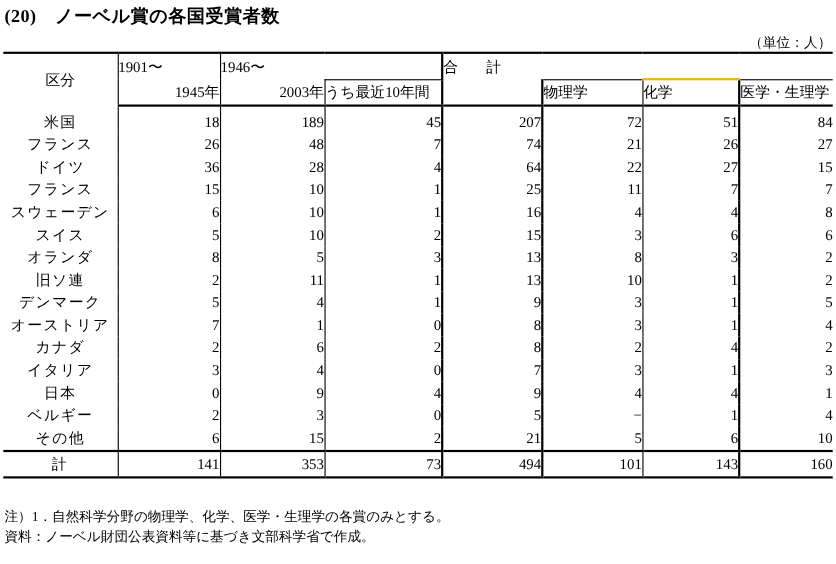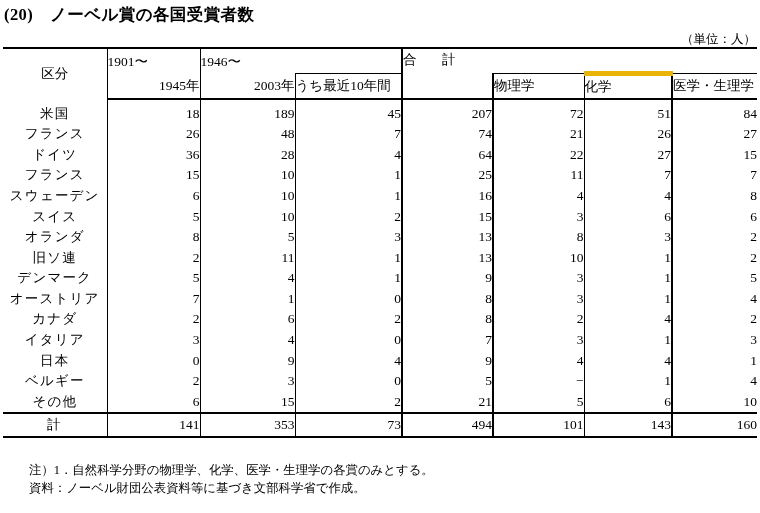--- a/index.html
+++ b/index.html
@@ -104,21 +104,20 @@
     text-align: left;
     font-size: 13.5px;
   }
   .h-sum {
     text-align: left;
     padding-left: 14px;
     vertical-align: top;
     padding-top: 3px;
     font-size: 13.5px;
     letter-spacing: 6px;
-    font-family: Liberation Mono, monospace;
   }
 
   
   tr.data-row td { height: 20.6px; }
   td.country {
     text-align: center;
     font-size: 13.5px;
     padding-right: 14px;
     letter-spacing: 1.2px;
   }
@@ -139,21 +138,21 @@
   .spacer-row td { height: 3px; }
 
   
   .notes {
     position: absolute;
     left: 4px;
     top: 462px;
     font-size: 12.4px;
     line-height: 1.42;
   }
-  .notes div { white-space: nowrap; margin-left: 25px; }
+  .notes div { white-space: nowrap; }
   .note-indent { padding-left: 21px; }
 </style>
 </head>
 <body>
 
 <div class="page">
 
   <div class="title">(20)　ノーベル賞の各国受賞者数</div>
 
   <div class="unit-note">（単位：人）</div>
@@ -179,21 +178,21 @@
           <td class="h-sum bt-thick bl-thick" colspan="2">合　計</td>
           <td class="bt-thick"></td>
           <td class="bt-thick"></td>
         </tr>
         <tr class="hdr-row">
           <td class="h-bot bl-thin bb-thick">1945年</td>
           <td class="h-bot bl-thin bb-thick">2003年</td>
           <td class="h-center bl-thin bb-thick" style="border-top:1px solid #000;">うち最近10年間</td>
           <td class="bb-thick bl-thick"></td>
           <td class="h-center bb-thick bl-thick" style="border-top:1px solid #000;">物理学</td>
-          <td class="h-center bb-thick bl-thin" style="border-top:5px solid #eab308;margin-top:20px;">化学</td>
+          <td class="h-center bb-thick bl-thin" style="border-top:2px solid #eab308;margin-top:20px;">化学</td>
           <td class="h-center bb-thick bl-thick" style="border-top:1px solid #000;">医学・生理学</td>
         </tr>
       </thead>
       <tbody>
         <tr class="spacer-row">
           <td></td>
           <td class="bl-thin"></td>
           <td class="bl-thin"></td>
           <td class="bl-thin"></td>
           <td class="bl-thick"></td>

